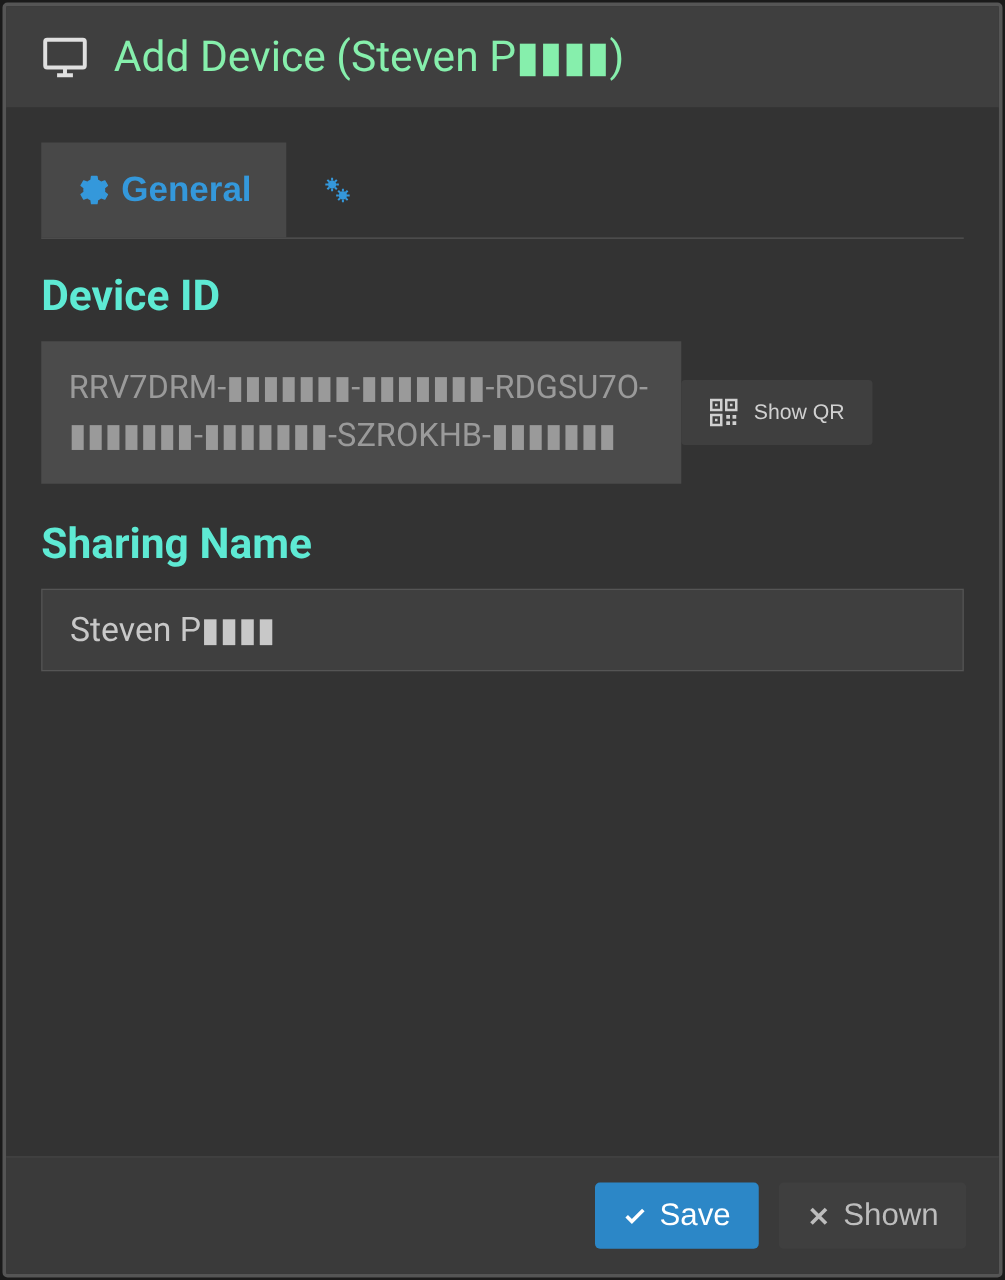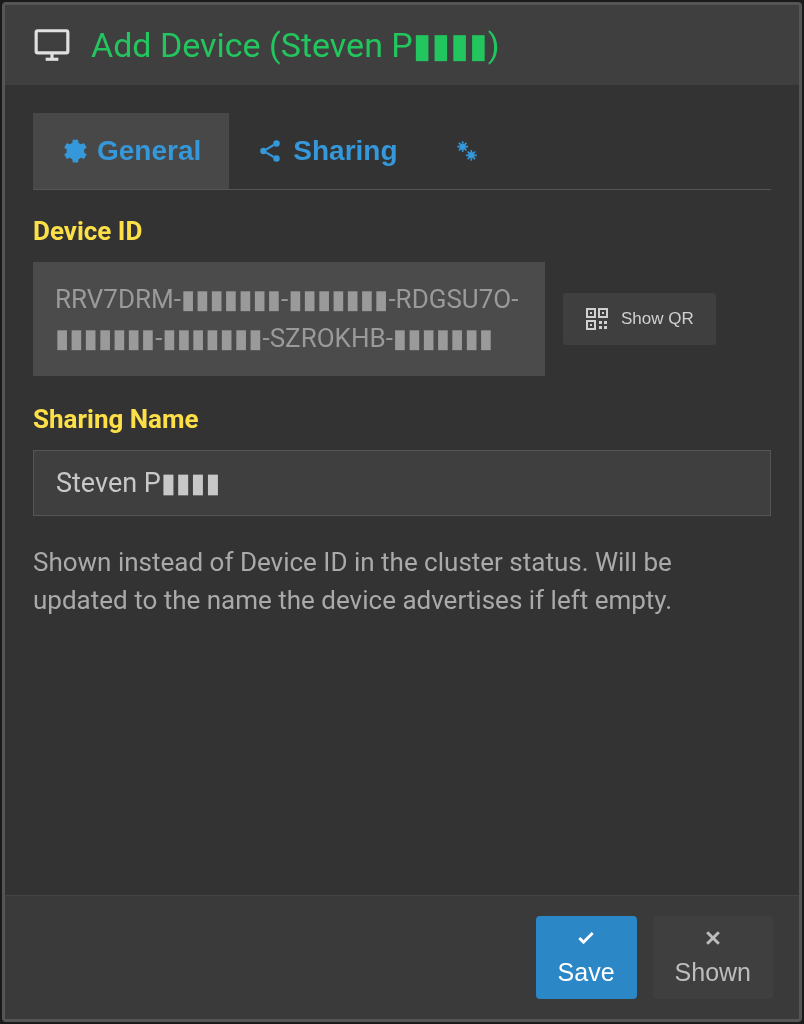--- a/index.html
+++ b/index.html
@@ -23,21 +23,21 @@
     }
     .dialog-header {
       background: #3f3f3f;
       padding: 20px 28px;
       display: flex;
       align-items: center;
       gap: 20px;
     }
     .dialog-header svg.monitor { width: 38px; height: 38px; flex-shrink: 0; }
     .dialog-title {
-      color: #22c55e;
+      color: #86efac;
       font-size: 34px;
       font-weight: 400;
     }
     .dialog-body {
       background: #333;
       padding: 28px;
       flex: 1;
       overflow: auto;
     }
     .tabs {
@@ -55,30 +55,29 @@
       cursor: pointer;
       background: transparent;
       border: none;
       font-weight: bold;
     }
     .tab.active {
       background: #484848;
     }
     .tab svg { width: 26px; height: 26px; flex-shrink: 0; }
     .form-label {
-      color: #fde047;
-      font-size: 26px;
+      color: #5eead4;
+      font-size: 34px;
       font-weight: 700;
       margin-bottom: 16px;
       margin-top: 6px;
     }
     .device-id-row {
       display: flex;
       align-items: center;
-      gap: 18px;
       margin-bottom: 28px;
     }
     .device-id-box {
       background: #4b4b4b;
       color: #9a9a9a;
       font-size: 26px;
       line-height: 1.5;
       padding: 18px 22px;
       flex: 0 0 auto;
       width: 512px;
@@ -124,21 +123,20 @@
     }
     .btn {
       display: flex;
       align-items: center;
       gap: 10px;
       padding: 12px 22px;
       font-size: 25px;
       border: none;
       cursor: pointer;
       border-radius: 4px;
-      flex-direction: column;
     }
     .btn-primary { background: #2c87c7; color: #fff; }
     .btn-secondary { background: #3f3f3f; color: #bdbdbd; }
     .btn svg { width: 20px; height: 20px; }
   </style>
 </head>
 <body>
 
 <div class="dialog">
   <div class="dialog-header">
@@ -150,29 +148,20 @@
     <h2 class="dialog-title">Add Device (Steven P▮▮▮▮)</h2>
   </div>
 
   <div class="dialog-body">
     <div class="tabs">
       <button class="tab active">
         <svg viewBox="0 0 24 24" fill="#3498db">
             <path d="M12 8a4 4 0 100 8 4 4 0 000-8zm9.4 4a7.7 7.7 0 00-.1-1.3l2.1-1.6a.5.5 0 00.1-.6l-2-3.5a.5.5 0 00-.6-.2l-2.5 1a7.6 7.6 0 00-2.2-1.3l-.4-2.6a.5.5 0 00-.5-.4h-4a.5.5 0 00-.5.4l-.4 2.6a7.6 7.6 0 00-2.2 1.3l-2.5-1a.5.5 0 00-.6.2l-2 3.5a.5.5 0 00.1.6l2.1 1.6a7.7 7.7 0 000 2.6l-2.1 1.6a.5.5 0 00-.1.6l2 3.5a.5.5 0 00.6.2l2.5-1a7.6 7.6 0 002.2 1.3l.4 2.6a.5.5 0 00.5.4h4a.5.5 0 00.5-.4l.4-2.6a7.6 7.6 0 002.2-1.3l2.5 1a.5.5 0 00.6-.2l2-3.5a.5.5 0 00-.1-.6l-2.1-1.6c.1-.4.1-.9.1-1.3z"></path>
           </svg>
         <span>General</span>
-      </button>
-      <button class="tab">
-        <svg viewBox="0 0 24 24" fill="#3498db">
-            <circle cx="18" cy="5" r="3"></circle>
-            <circle cx="6" cy="12" r="3"></circle>
-            <circle cx="18" cy="19" r="3"></circle>
-            <path d="M8.6 13.5l6.8 4M15.4 6.5l-6.8 4" stroke="#3498db" stroke-width="2"></path>
-          </svg>
-        <span>Sharing</span>
       </button>
       <button class="tab">
         <svg viewBox="0 0 24 24" fill="#3498db">
             <circle cx="8" cy="8" r="3"></circle>
             <circle cx="16" cy="16" r="3"></circle>
             <path d="M8 3v2M8 11v2M3 8h2M11 8h2M4.5 4.5l1.4 1.4M10.1 10.1l1.4 1.4M4.5 11.5l1.4-1.4M10.1 5.9l1.4-1.4M16 11v2M16 19v2M11 16h2M19 16h2M12.5 12.5l1.4 1.4M18.1 18.1l1.4 1.4M12.5 19.5l1.4-1.4M18.1 13.9l1.4-1.4" stroke="#3498db" stroke-width="1.5"></path>
           </svg>
       </button>
     </div>
 
@@ -191,21 +180,20 @@
             <rect x="19" y="14" width="3" height="3"></rect>
             <rect x="14" y="19" width="3" height="3"></rect>
             <rect x="19" y="19" width="3" height="3"></rect>
           </svg>
         <span>Show QR</span>
       </button>
     </div>
 
     <div class="form-label">Sharing Name</div>
     <input type="text" class="text-input" value="Steven P▮▮▮▮" style="">
-    <p class="help-text">Shown instead of Device ID in the cluster status. Will be updated to the name the device advertises if left empty.</p>
   </div>
 
   <div class="dialog-footer">
     <button class="btn btn-primary">
       <svg viewBox="0 0 24 24" fill="none" stroke="#fff" stroke-width="3.5">
           <polyline points="4 12 9 17 20 6"></polyline>
         </svg>
       <span>Save</span>
     </button>
     <button class="btn btn-secondary">

